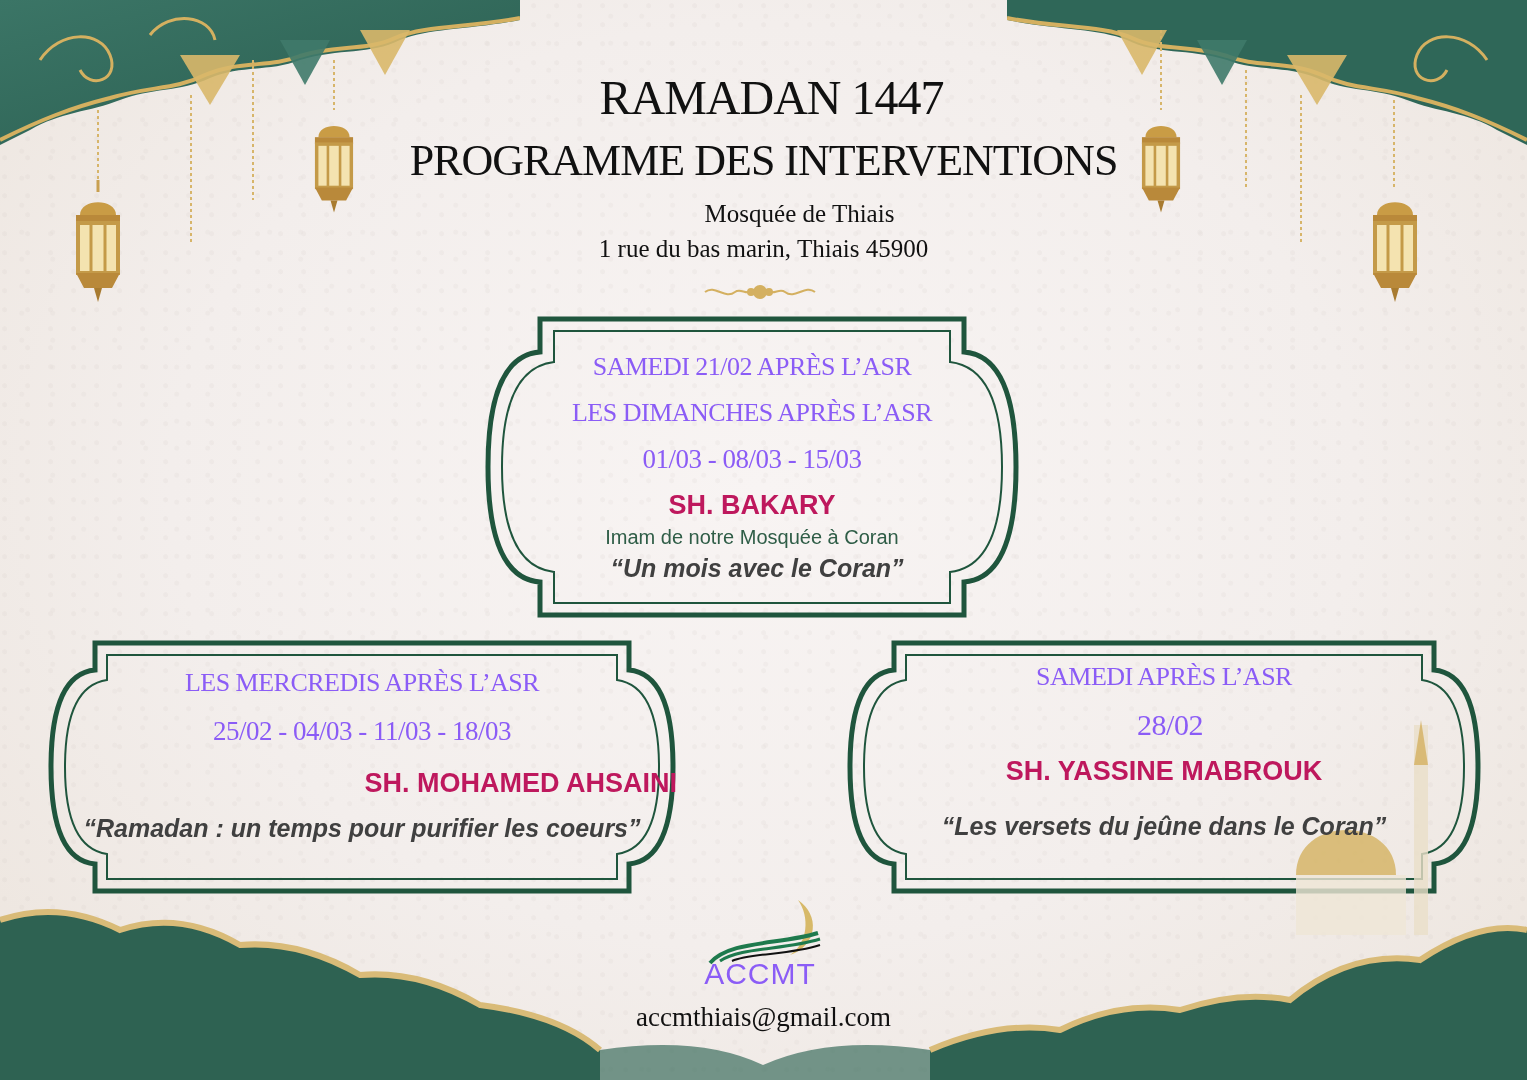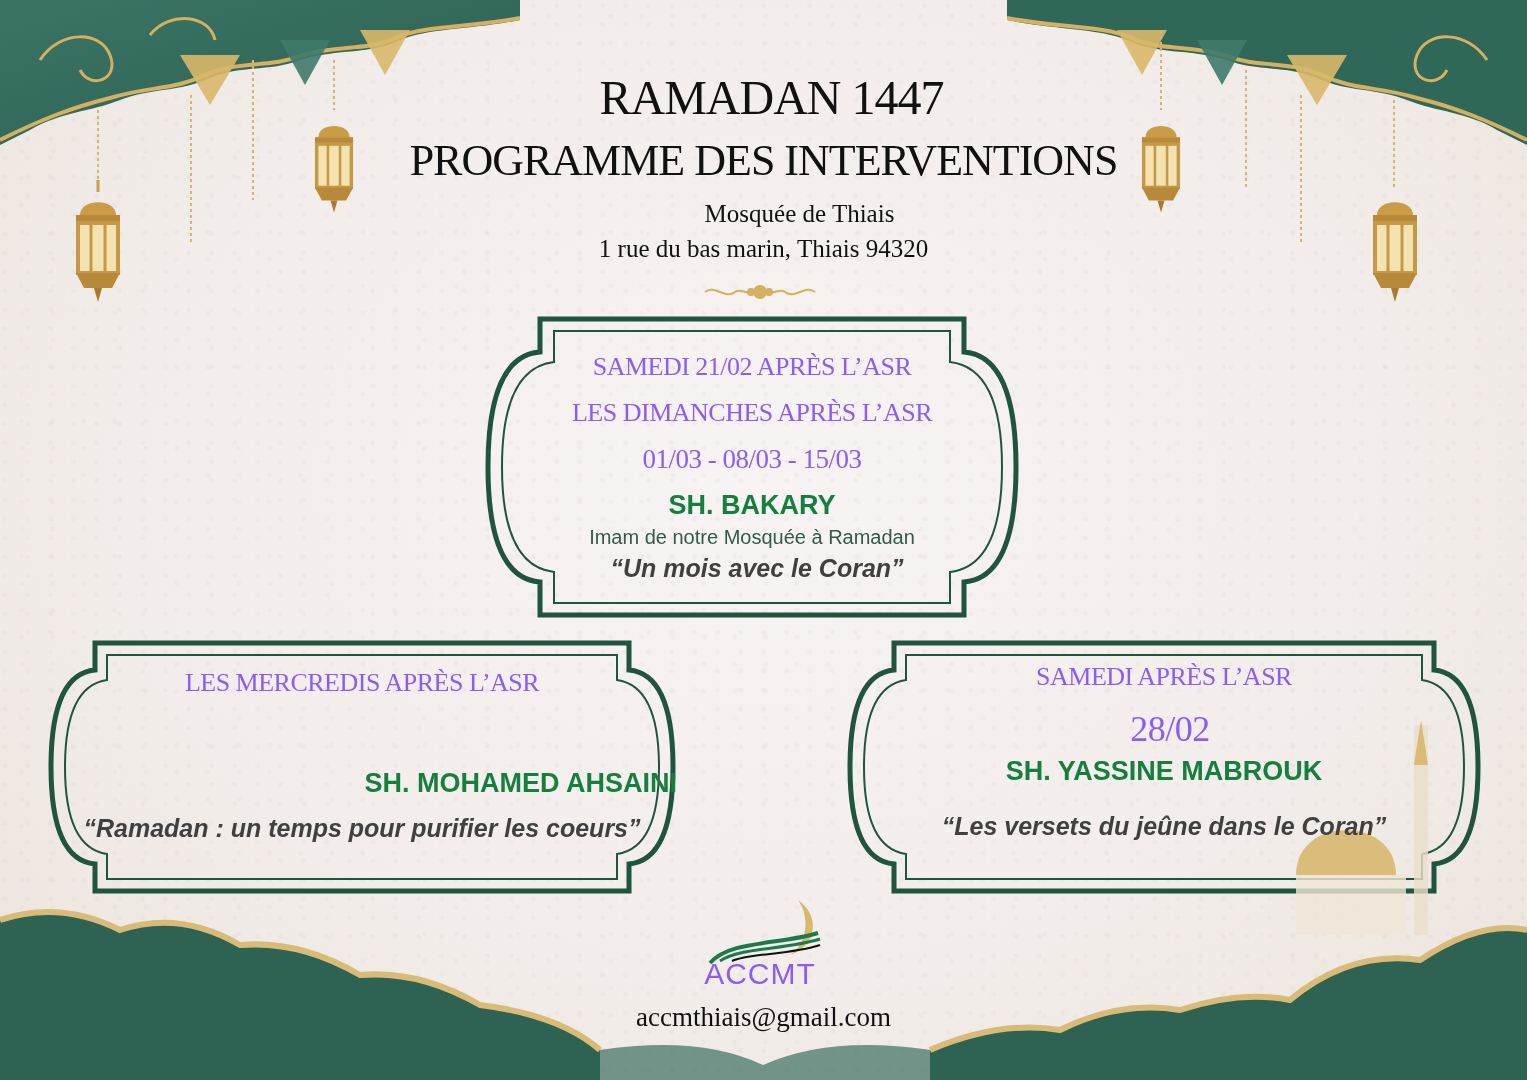--- a/index.html
+++ b/index.html
@@ -37,21 +37,21 @@
   .title-2 { top: 135px; font-family: "Liberation Serif", serif; font-size: 44px; letter-spacing: -1px; }
   .sub-1 { top: 200px; font-family: "Liberation Serif", serif; font-size: 25px; margin-left: 36px; }
   .sub-2 { top: 235px; font-family: "Liberation Serif", serif; font-size: 25px; }
 
   .divider { position: absolute; left: 210px; top: 280px; width: 1100px; height: 24px; }
 
   .card { position: absolute; }
   .card svg.frame { position: absolute; inset: 0; overflow: visible; }
   .card .content { position: absolute; inset: 0; text-align: center; }
   .line-caps { font-family: "Liberation Serif", serif; color: #8b5cf6; font-size: 26px; letter-spacing: -0.5px; white-space: nowrap; }
-  .speaker { font-family: "Liberation Sans", sans-serif; color: #15803d; font-weight: bold; font-size: 27px; white-space: nowrap; }
+  .speaker { font-family: "Liberation Sans", sans-serif; color: #be185d; font-weight: bold; font-size: 27px; white-space: nowrap; }
   .role { font-family: "Liberation Sans", sans-serif; color: #2f5d47; font-size: 20px; white-space: nowrap; }
   .theme { font-family: "Liberation Sans", sans-serif; color: #404040; font-weight: bold; font-style: italic; font-size: 25px; white-space: nowrap; }
 
   .logo { position: absolute; left: 690px; top: 895px; width: 140px; height: 105px; }
   .logo-text { position: absolute; left: 0; width: 140px; top: 62px; text-align: center; font-family: "Liberation Sans", sans-serif; color: #8b5cf6; font-size: 30px; letter-spacing: 1px; }
   .email { position: absolute; top: 1002px; left: 0; width: 1527px; text-align: center; font-family: "Liberation Serif", serif; font-size: 27px; color: #111; }
 </style>
 </head>
 <body>
 
@@ -125,21 +125,21 @@
   <rect x="10" y="43" width="40" height="50" fill="#f4e3b0" stroke="#c49a48" stroke-width="4"></rect>
   <line x1="23" y1="43" x2="23" y2="93" stroke="#c49a48" stroke-width="3"></line>
   <line x1="37" y1="43" x2="37" y2="93" stroke="#c49a48" stroke-width="3"></line>
   <path d="M8,93 L52,93 L44,108 L16,108 Z" fill="#b9893a"></path>
   <path d="M26,108 L34,108 L30,122 Z" fill="#a87b30"></path>
 </svg>
 
 <div class="header title-1">RAMADAN 1447</div>
 <div class="header title-2">PROGRAMME DES INTERVENTIONS</div>
 <div class="header sub-1">Mosquée de Thiais</div>
-<div class="header sub-2">1 rue du bas marin, Thiais 94320</div>
+<div class="header sub-2">1 rue du bas marin, Thiais 45900</div>
 
 <svg class="divider" viewBox="0 0 1100 24">
   <defs>
     <linearGradient id="goldline" x1="0" x2="1">
       <stop offset="0" stop-color="#d4b060" stop-opacity="0"></stop>
       <stop offset="0.2" stop-color="#d4b060"></stop>
       <stop offset="0.8" stop-color="#d4b060"></stop>
       <stop offset="1" stop-color="#d4b060" stop-opacity="0"></stop>
     </linearGradient>
   </defs>
@@ -154,52 +154,53 @@
 <div class="card" style="left:484px;top:316px;width:536px;height:302px;">
   <svg class="frame" width="536" height="302">
     <path d="M56,3 L480,3 L480,36 Q532,40 532,151 Q532,262 480,266 L480,299 L56,299 L56,266 Q4,262 4,151 Q4,40 56,36 Z" fill="none" stroke="#1f553d" stroke-width="5"></path>
     <path d="M70,15 L466,15 L466,46 Q518,52 518,151 Q518,250 466,256 L466,287 L70,287 L70,256 Q18,250 18,151 Q18,52 70,46 Z" fill="none" stroke="#1f553d" stroke-width="2"></path>
   </svg>
   <div class="content">
     <div class="line-caps" style="position:absolute;top:36px;left:0;right:0;">SAMEDI 21/02 APRÈS L’ASR</div>
     <div class="line-caps" style="position:absolute;top:82px;left:0;right:0;">LES DIMANCHES APRÈS L’ASR</div>
     <div class="line-caps" style="position:absolute;top:128px;left:0;right:0;font-size:27px;">01/03 - 08/03 - 15/03</div>
     <div class="speaker" style="position:absolute;top:174px;left:0;right:0;">SH. BAKARY</div>
-    <div class="role" style="position:absolute;top:210px;left:0;right:0;">Imam de notre Mosquée à Ramadan</div>
+    <div class="role" style="position:absolute;top:210px;left:0;right:0;">Imam de notre Mosquée à Coran</div>
     <div class="theme" style="position:absolute;top:238px;left:10px;right:0;">“Un mois avec le Coran”</div>
   </div>
 </div>
 
 <div class="card" style="left:47px;top:640px;width:630px;height:254px;">
   <svg class="frame" width="630" height="254">
     <path d="M48,3 L582,3 L582,30 Q626,34 626,127 Q626,220 582,224 L582,251 L48,251 L48,224 Q4,220 4,127 Q4,34 48,30 Z" fill="none" stroke="#1f553d" stroke-width="5"></path>
     <path d="M60,15 L570,15 L570,40 Q612,46 612,127 Q612,208 570,214 L570,239 L60,239 L60,214 Q18,208 18,127 Q18,46 60,40 Z" fill="none" stroke="#1f553d" stroke-width="2"></path>
   </svg>
   <div class="content">
     <div class="line-caps" style="position:absolute;top:28px;left:0;right:0;">LES MERCREDIS APRÈS L’ASR</div>
+    <div class="line-caps" style="position:absolute;top:76px;left:0;right:0;font-size:27px;">25/02 - 04/03 - 11/03 - 18/03</div>
     <div class="speaker" style="position:absolute;top:128px;left:0;right:0;text-align:right;">SH. MOHAMED AHSAINI</div>
     <div class="theme" style="position:absolute;top:174px;left:0;right:0;">“Ramadan : un temps pour purifier les coeurs”</div>
   </div>
 </div>
 
 <div class="card" style="left:846px;top:640px;width:636px;height:330px;">
   <svg class="frame" width="636" height="254">
     <path d="M48,3 L588,3 L588,30 Q632,34 632,127 Q632,220 588,224 L588,251 L48,251 L48,224 Q4,220 4,127 Q4,34 48,30 Z" fill="none" stroke="#1f553d" stroke-width="5"></path>
     <path d="M60,15 L576,15 L576,40 Q618,46 618,127 Q618,208 576,214 L576,239 L60,239 L60,214 Q18,208 18,127 Q18,46 60,40 Z" fill="none" stroke="#1f553d" stroke-width="2"></path>
   </svg>
 
   <svg style="position:absolute;left:430px;top:75px;width:190px;height:240px;" viewBox="0 0 190 240">
     <rect x="138" y="10" width="14" height="210" fill="#eadfc8" opacity="0.8"></rect>
     <path d="M138,50 L145,5 L152,50 Z" fill="#d4b060" opacity="0.8"></path>
     <path d="M20,160 C20,100 120,100 120,160 Z" fill="#d6b567" opacity="0.85"></path>
     <rect x="20" y="160" width="110" height="60" fill="#efe6d6" opacity="0.8"></rect>
   </svg>
   <div class="content">
     <div class="line-caps" style="position:absolute;top:22px;left:0;right:0;">SAMEDI APRÈS L’ASR</div>
-    <div class="line-caps" style="position:absolute;top:68px;left:12px;right:0;font-size:36px;font-family:Liberation Serif, serif;">28/02</div>
+    <div class="line-caps" style="position:absolute;top:68px;left:12px;right:0;font-size:30px;font-family:Liberation Serif, serif;">28/02</div>
     <div class="speaker" style="position:absolute;top:116px;left:0;right:0;">SH. YASSINE MABROUK</div>
     <div class="theme" style="position:absolute;top:172px;left:0;right:0;">“Les versets du jeûne dans le Coran”</div>
   </div>
 </div>
 
 <svg class="orn-bottom" viewBox="0 0 1527 200" preserveAspectRatio="none">
   <path d="M0,40 Q60,20 120,50 Q180,30 240,65 Q300,60 360,95 Q420,90 480,125 Q560,135 600,170 L600,200 L0,200 Z" fill="#2e6252"></path>
   <path d="M0,40 Q60,20 120,50 Q180,30 240,65 Q300,60 360,95 Q420,90 480,125 Q560,135 600,170" fill="none" stroke="#d9bb78" stroke-width="6"></path>
   <path d="M600,170 Q700,155 763,185 Q830,155 930,170 L930,200 L600,200 Z" fill="#3c6e5e" opacity="0.7"></path>
   <path d="M930,170 Q1000,140 1060,150 Q1120,120 1180,130 Q1240,110 1290,120 Q1350,70 1420,80 Q1480,40 1527,50 L1527,200 L930,200 Z" fill="#2e6252"></path>

